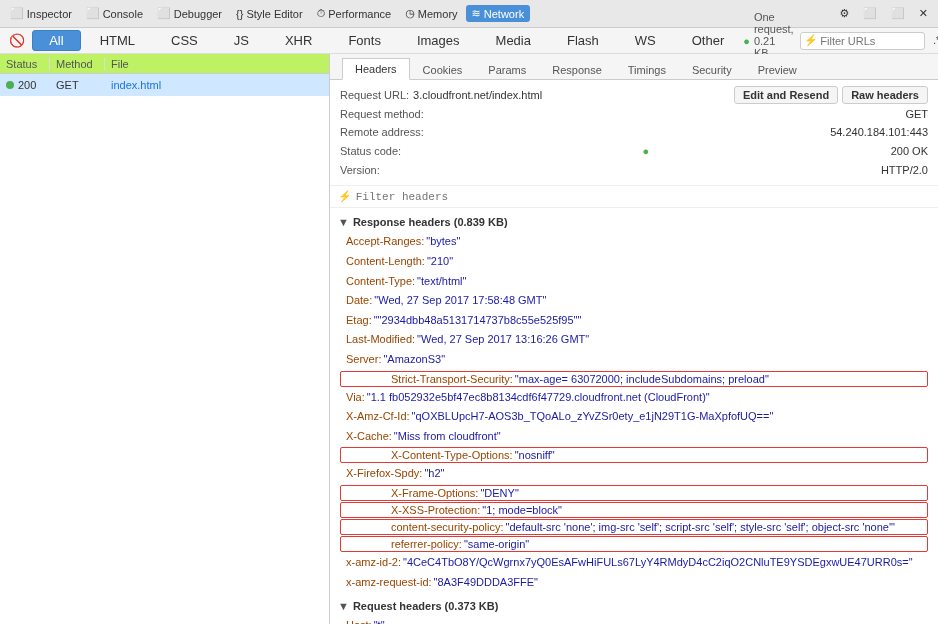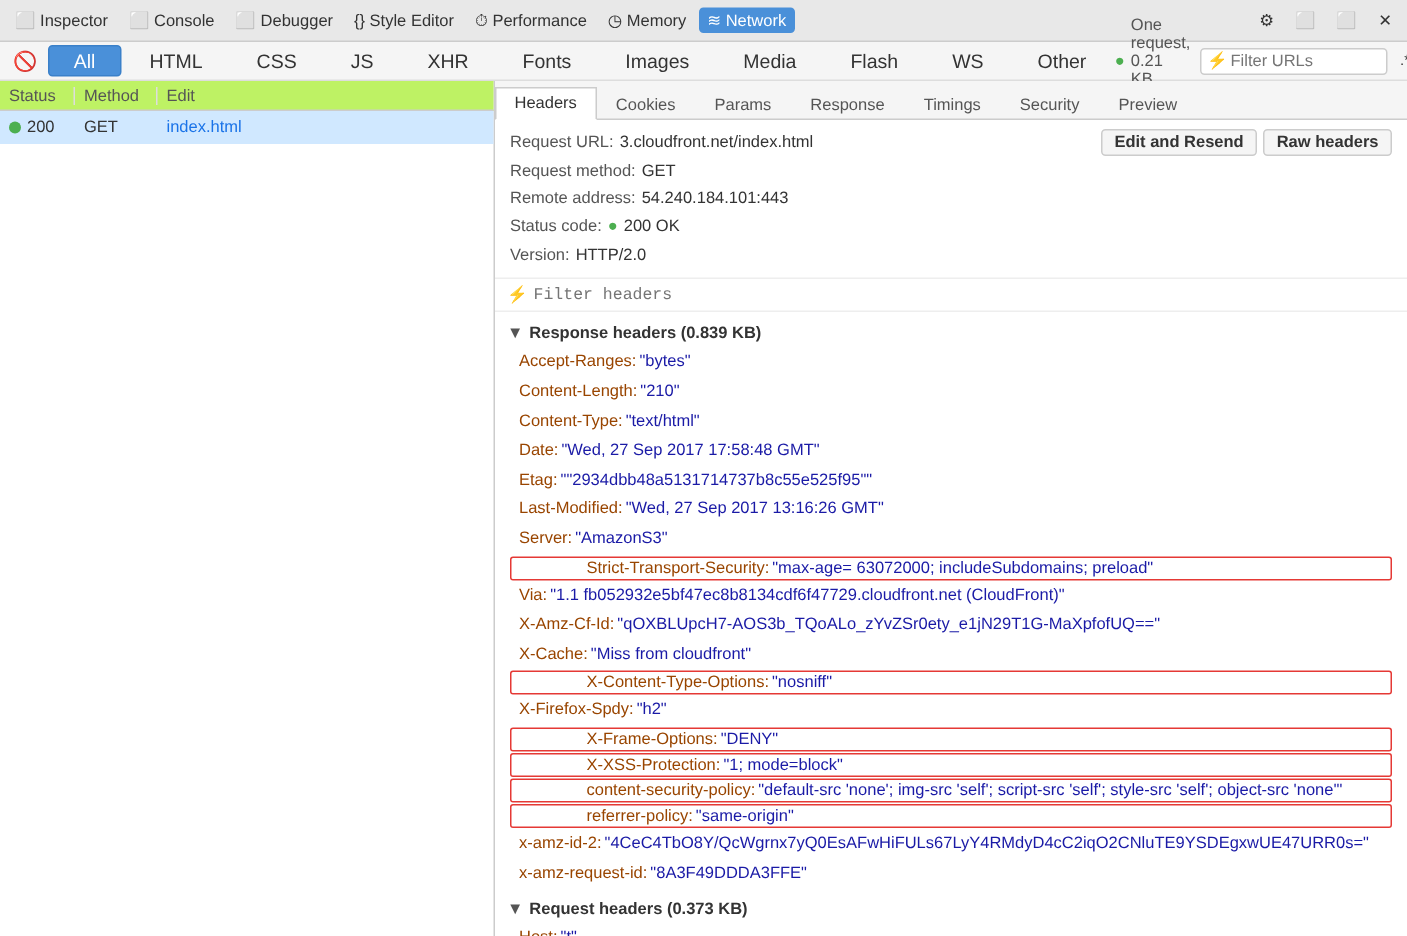--- a/index.html
+++ b/index.html
@@ -39,27 +39,27 @@
     .request-row.selected { background: #d0e8ff; }
     .status-dot { width: 8px; height: 8px; border-radius: 50%; background: #4caf50; margin-right: 4px; }
     .cell-status { width: 50px; padding: 0 6px; display: flex; align-items: center; }
     .cell-method { width: 55px; padding: 0 6px; }
     .cell-file { flex: 1; padding: 0 6px; color: #1a73e8; }
 
     
     .detail-panel { flex: 1; display: flex; flex-direction: column; background: white; overflow: hidden; }
 
     
-    .tab-bar { display: flex; background: #f5f5f5; border-bottom: 1px solid #ccc; height: 26px; align-items: flex-end; }
+    .tab-bar { display: flex; background: #f5f5f5; border-bottom: 1px solid #ccc; height: 26px; align-items: flex-end; padding-left: 12px; }
     .tab { padding: 4px 12px; font-size: 11px; cursor: pointer; border-top: 1px solid transparent; border-left: 1px solid transparent; border-right: 1px solid transparent; background: none; color: #555; margin-bottom: -1px; }
     .tab.active { background: white; border-color: #ccc; color: #333; border-bottom: 1px solid white; }
 
     
     .request-meta { padding: 6px 10px; border-bottom: 1px solid #eee; font-size: 11px; line-height: 1.7; }
-    .meta-row { display: flex; align-items: center; }
+    .meta-row { display: flex; align-items: center; justify-content: space-between; }
     .meta-label { color: #555; }
     .meta-value { color: #333; margin-left: 4px; }
     .status-green { color: #4caf50; }
     .meta-actions { margin-left: auto; display: flex; gap: 4px; }
     .action-btn { padding: 2px 8px; border: 1px solid #ccc; border-radius: 3px; background: #f5f5f5; cursor: pointer; font-size: 11px; color: #333; font-weight: bold; }
 
     
     .filter-headers-row { display: flex; align-items: center; padding: 4px 8px; border-bottom: 1px solid #eee; }
     .filter-icon { color: #999; margin-right: 4px; }
     .filter-headers-input { border: none; outline: none; font-size: 11px; flex: 1; color: #999; font-family: Liberation Mono, monospace; }
@@ -142,21 +142,21 @@
   </div>
   <div class="toolbar-btn" style="font-size:10px;">.*</div>
 </div>
 
 <div class="main-container">
 
   <div class="request-list">
     <div class="col-headers">
       <div class="col-status">Status</div>
       <div class="col-method">Method</div>
-      <div class="col-file">Edit</div>
+      <div class="col-file">File</div>
     </div>
     <div class="request-row selected">
       <div class="cell-status">
         <span class="status-dot"></span>
         <span>200</span>
       </div>
       <div class="cell-method">GET</div>
       <div class="cell-file">index.html</div>
     </div>
   </div>

